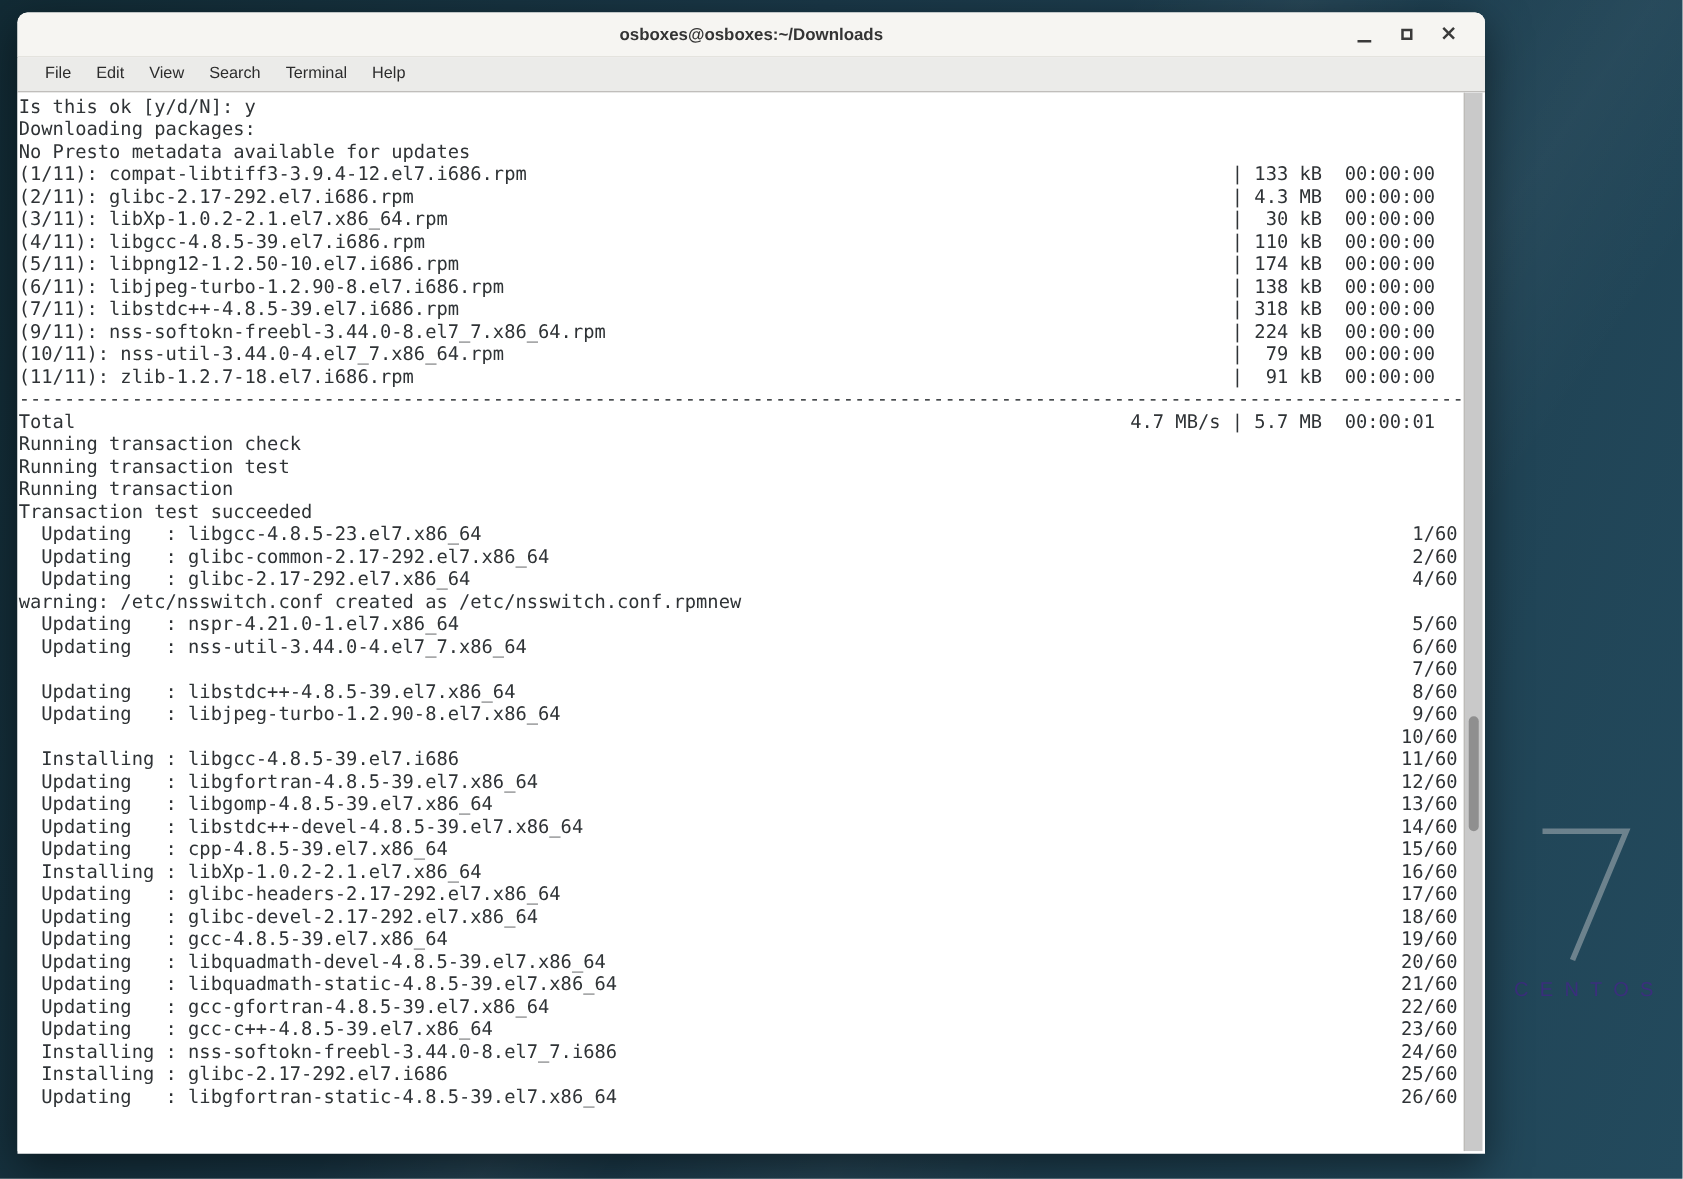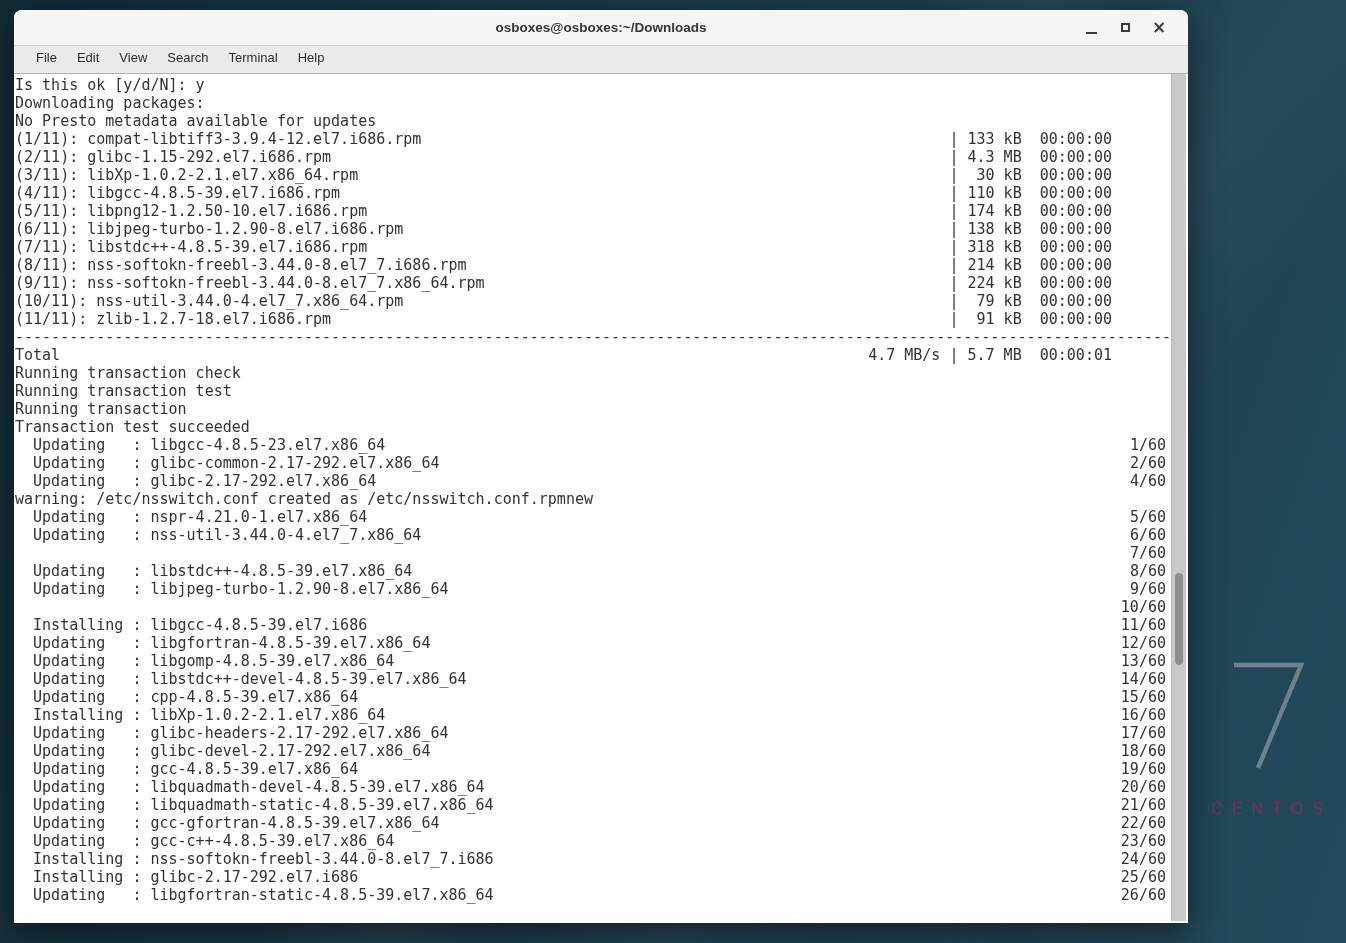--- a/index.html
+++ b/index.html
@@ -45,37 +45,37 @@
   .menu-item{padding:4px 10px;}
   
   .terminal{position:relative;height:847px;background:var(--terminal-bg);overflow:hidden;}
   .output{
     position:absolute;left:1px;top:2px;right:0;
     font-family:"DejaVu Sans Mono",monospace;font-size:15px;line-height:18px;
     color:var(--terminal-fg);
   }
   .term-line{position:relative;height:18px;white-space:pre;overflow:visible;}
   .term-line .rgt{position:absolute;top:0;white-space:pre;}
-  .term-line .rgt.near{right:76px;}
+  .term-line .rgt.near{right:40px;}
   .term-line .rgt.far{right:22px;}
   .scrollbar{
     position:absolute;top:0;bottom:0;right:2px;width:15px;
     background:var(--scroll-track);border-left:1px solid #bdbbb7;z-index:5;
   }
   .scroll-thumb{
     position:absolute;top:499px;left:3px;width:8px;height:92px;
     background:var(--scroll-thumb);border-radius:5px;
   }
   
   .watermark{position:absolute;right:0;top:660px;width:158px;pointer-events:none;color:var(--watermark);}
   .wm-seven{display:block;margin:0 auto;opacity:0.62;}
   .wm-word{
-    display:block;text-align:center;margin-top:30px;
+    display:block;text-align:center;margin-top:14px;
     font-size:16px;letter-spacing:9px;padding-left:9px;opacity:0.6;
-    color:#be185d;
+    color:#4c1d95;
   }
 </style>
 </head>
 <body>
 
 <div class="streaks"></div>
 
 <div class="watermark">
   <svg class="wm-seven" width="90" height="110" viewBox="0 0 90 110">
     <path d="M 12 5 L 79 5 L 36 108" fill="none" stroke="#9aa6ad" stroke-width="4.5"></path>
@@ -108,27 +108,26 @@
       <span class="menu-item">Terminal</span>
       <span class="menu-item">Help</span>
     </div>
 
   <div class="terminal">
     <div class="output">
         <div class="term-line"><span class="lft">Is this ok [y/d/N]: y</span></div>
         <div class="term-line"><span class="lft">Downloading packages:</span></div>
         <div class="term-line"><span class="lft">No Presto metadata available for updates</span></div>
         <div class="term-line"><span class="lft">(1/11): compat-libtiff3-3.9.4-12.el7.i686.rpm</span><span class="rgt near">| 133 kB  00:00:00</span></div>
-        <div class="term-line"><span class="lft">(2/11): glibc-1.15-292.el7.i686.rpm</span><span class="rgt near">| 4.3 MB  00:00:00</span></div>
+        <div class="term-line"><span class="lft">(2/11): glibc-2.17-292.el7.i686.rpm</span><span class="rgt near">| 4.3 MB  00:00:00</span></div>
         <div class="term-line"><span class="lft">(3/11): libXp-1.0.2-2.1.el7.x86_64.rpm</span><span class="rgt near">|  30 kB  00:00:00</span></div>
         <div class="term-line"><span class="lft">(4/11): libgcc-4.8.5-39.el7.i686.rpm</span><span class="rgt near">| 110 kB  00:00:00</span></div>
         <div class="term-line"><span class="lft">(5/11): libpng12-1.2.50-10.el7.i686.rpm</span><span class="rgt near">| 174 kB  00:00:00</span></div>
         <div class="term-line"><span class="lft">(6/11): libjpeg-turbo-1.2.90-8.el7.i686.rpm</span><span class="rgt near">| 138 kB  00:00:00</span></div>
         <div class="term-line"><span class="lft">(7/11): libstdc++-4.8.5-39.el7.i686.rpm</span><span class="rgt near">| 318 kB  00:00:00</span></div>
-        <div class="term-line"><span class="lft">(8/11): nss-softokn-freebl-3.44.0-8.el7_7.i686.rpm</span><span class="rgt near">| 214 kB  00:00:00</span></div>
         <div class="term-line"><span class="lft">(9/11): nss-softokn-freebl-3.44.0-8.el7_7.x86_64.rpm</span><span class="rgt near">| 224 kB  00:00:00</span></div>
         <div class="term-line"><span class="lft">(10/11): nss-util-3.44.0-4.el7_7.x86_64.rpm</span><span class="rgt near">|  79 kB  00:00:00</span></div>
         <div class="term-line"><span class="lft">(11/11): zlib-1.2.7-18.el7.i686.rpm</span><span class="rgt near">|  91 kB  00:00:00</span></div>
         <div class="term-line"><span class="lft">--------------------------------------------------------------------------------------------------------------------------------</span></div>
         <div class="term-line"><span class="lft">Total</span><span class="rgt near">4.7 MB/s | 5.7 MB  00:00:01</span></div>
         <div class="term-line"><span class="lft">Running transaction check</span></div>
         <div class="term-line"><span class="lft">Running transaction test</span></div>
         <div class="term-line"><span class="lft">Running transaction</span></div>
         <div class="term-line"><span class="lft">Transaction test succeeded</span></div>
         <div class="term-line"><span class="lft">  Updating   : libgcc-4.8.5-23.el7.x86_64</span><span class="rgt far">1/60</span></div>

